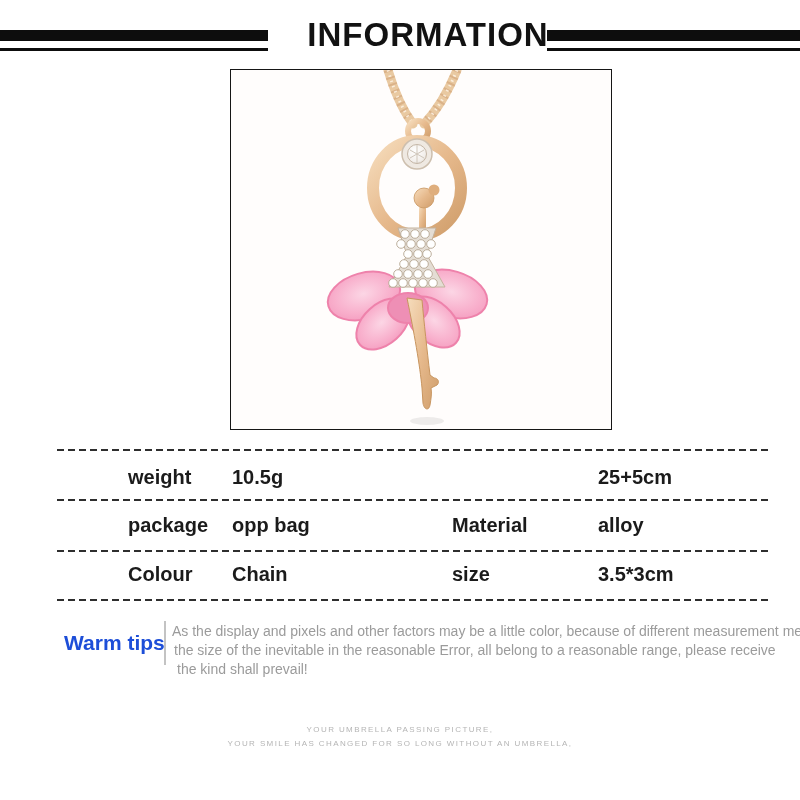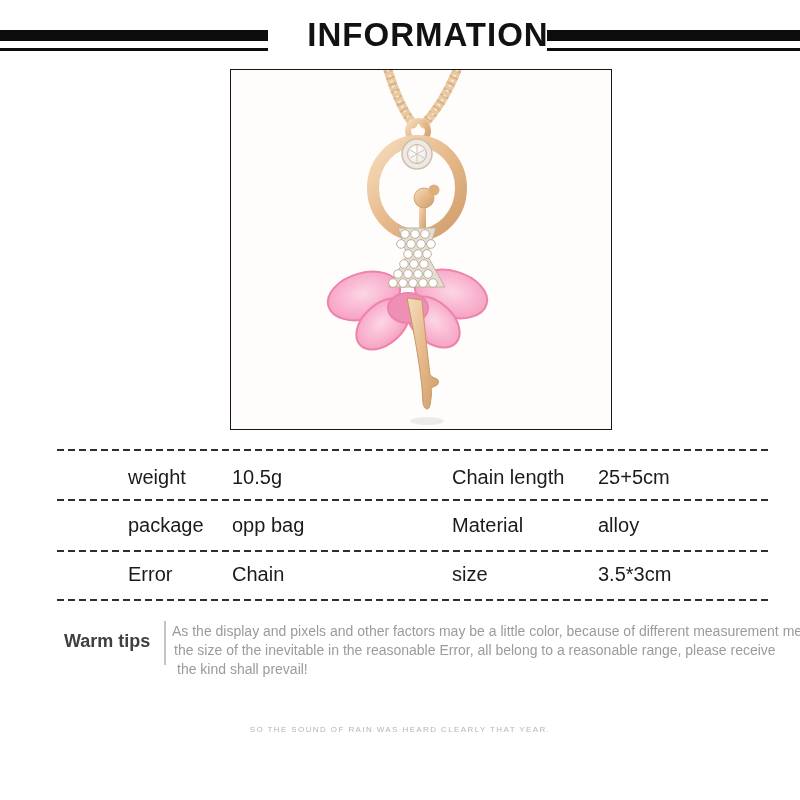--- a/index.html
+++ b/index.html
@@ -22,27 +22,27 @@
     position:absolute; left:230px; top:69px; width:382px; height:361px;
     border:1px solid #161616; background:#fffdfc;
   }
   
   .dash {
     position:absolute; left:57px; width:713px; height:2px;
     background:repeating-linear-gradient(90deg,#2e2e2e 0 7px,transparent 7px 11px);
   }
   .d1{top:449px}.d2{top:499px}.d3{top:550px}.d4{top:599px}
   .cell {
-    position:absolute; font-size:20px; font-weight:400; color:#1b1b1b; white-space:nowrap;
+    position:absolute; font-size:20px; font-weight:700; color:#1b1b1b; white-space:nowrap;
   }
   .c-l1{left:128px}.c-v1{left:232px}.c-l2{left:452px}.c-v2{left:598px}
   .r1{top:466px}.r2{top:514px}.r3{top:563px}
   
   .warm-label {
-    position:absolute; left:64px; top:631px; font-size:18px; font-weight:bold; color:#404040;
+    position:absolute; left:64px; top:631px; font-size:21px; font-weight:bold; color:#1d4ed8;
   }
   .warm-divider { position:absolute; left:164px; top:621px; width:2px; height:44px; background:#c3c3c3; }
   .warm-text {
     position:absolute; left:172px; top:622px; width:640px;
     font-size:14px; color:#9b9b9b; line-height:19px; white-space:nowrap;
   }
   .warm-text .wl2{padding-left:2px}
   .warm-text .wl3{padding-left:5px}
   
   .poem {
@@ -150,38 +150,38 @@
     </svg>
   </div>
 
   <div class="dash d1"></div>
   <div class="dash d2"></div>
   <div class="dash d3"></div>
   <div class="dash d4"></div>
 
   <div class="cell r1 c-l1">weight</div>
   <div class="cell r1 c-v1">10.5g</div>
-  <div class="cell r1 c-l2">Chain length</div>
   <div class="cell r1 c-v2">25+5cm</div>
 
   <div class="cell r2 c-l1">package</div>
   <div class="cell r2 c-v1">opp bag</div>
   <div class="cell r2 c-l2">Material</div>
   <div class="cell r2 c-v2">alloy</div>
 
-  <div class="cell r3 c-l1">Error</div>
+  <div class="cell r3 c-l1">Colour</div>
   <div class="cell r3 c-v1">Chain</div>
   <div class="cell r3 c-l2">size</div>
   <div class="cell r3 c-v2">3.5*3cm</div>
 
   <div class="warm-label">Warm tips</div>
   <div class="warm-divider"></div>
   <div class="warm-text">
     <div class="wl1">As the display and pixels and other factors may be a little color, because of different measurement methods</div>
     <div class="wl2">the size of the inevitable in the reasonable Error, all belong to a reasonable range, please receive</div>
     <div class="wl3">the kind shall prevail!</div>
   </div>
 
   <div class="poem">
-    <div>SO THE SOUND OF RAIN WAS HEARD CLEARLY THAT YEAR.</div>
+    <div>YOUR UMBRELLA PASSING PICTURE,</div>
+    <div>YOUR SMILE HAS CHANGED FOR SO LONG WITHOUT AN UMBRELLA,</div>
   </div>
 
 </div>
 
 </body></html>

